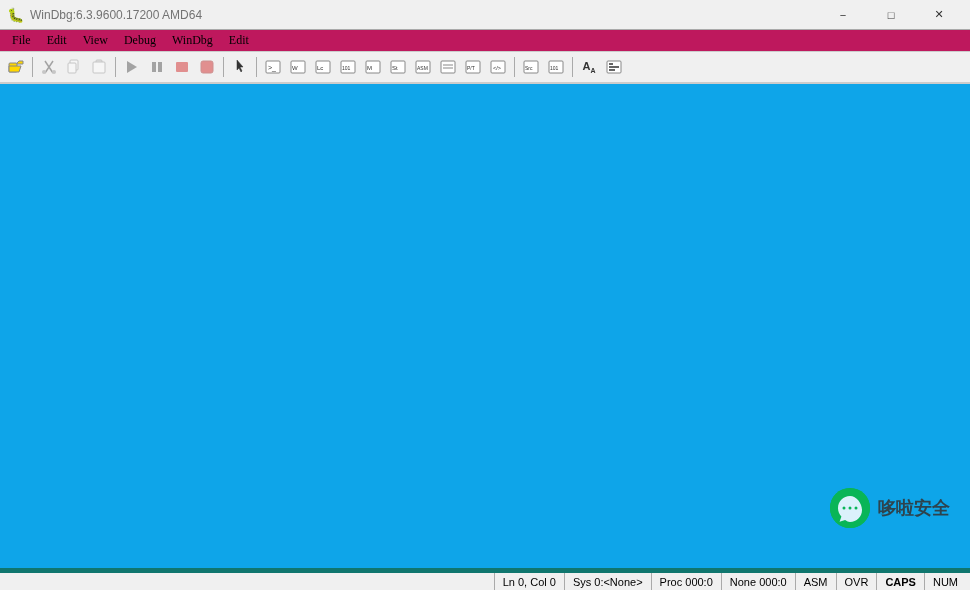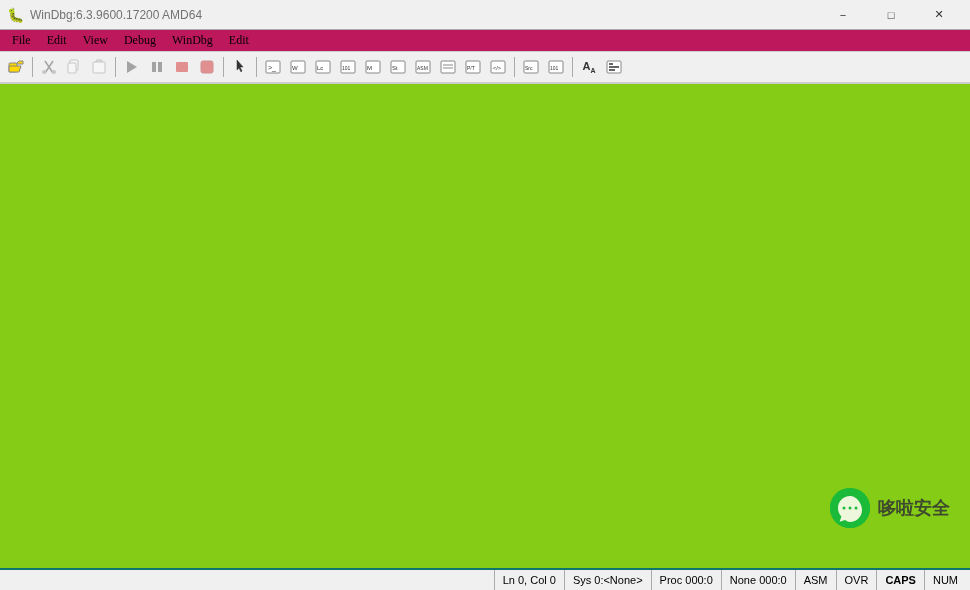--- a/index.html
+++ b/index.html
@@ -102,28 +102,28 @@
       margin: 0 3px;
     }
     .toolbar-btn svg {
       width: 16px;
       height: 16px;
     }
 
     
     #main-area {
       flex: 1;
-      background: #84cc16;
+      background: #0ea5e9;
     }
 
     
     #status-bar {
       height: 22px;
       background: #f0f0f0;
-      border-top: 2px solid #0f766e;
+      border-top: 5px solid #0f766e;
       display: flex;
       align-items: center;
       padding: 0 4px;
     }
     .status-spacer { flex: 1; }
     .status-segment {
       padding: 0 8px;
       font-size: 11px;
       color: #000;
       border-left: 1px solid #aaa;

